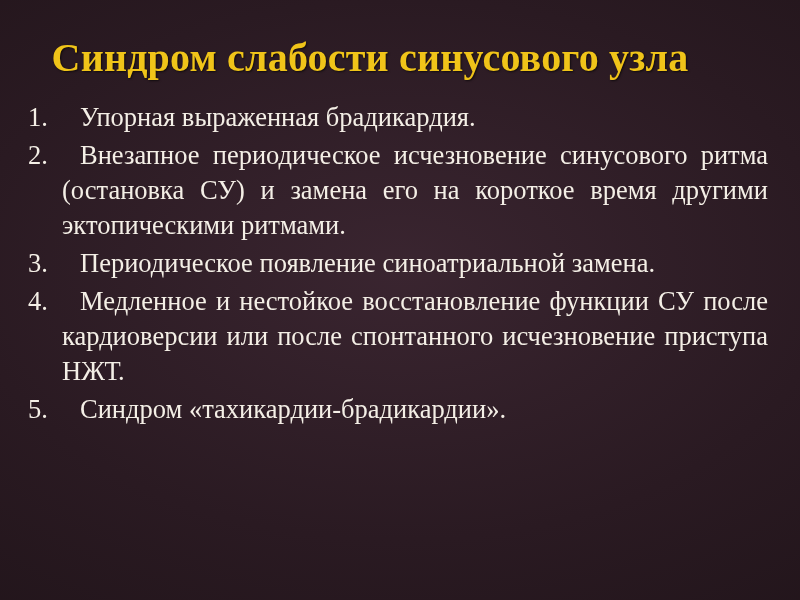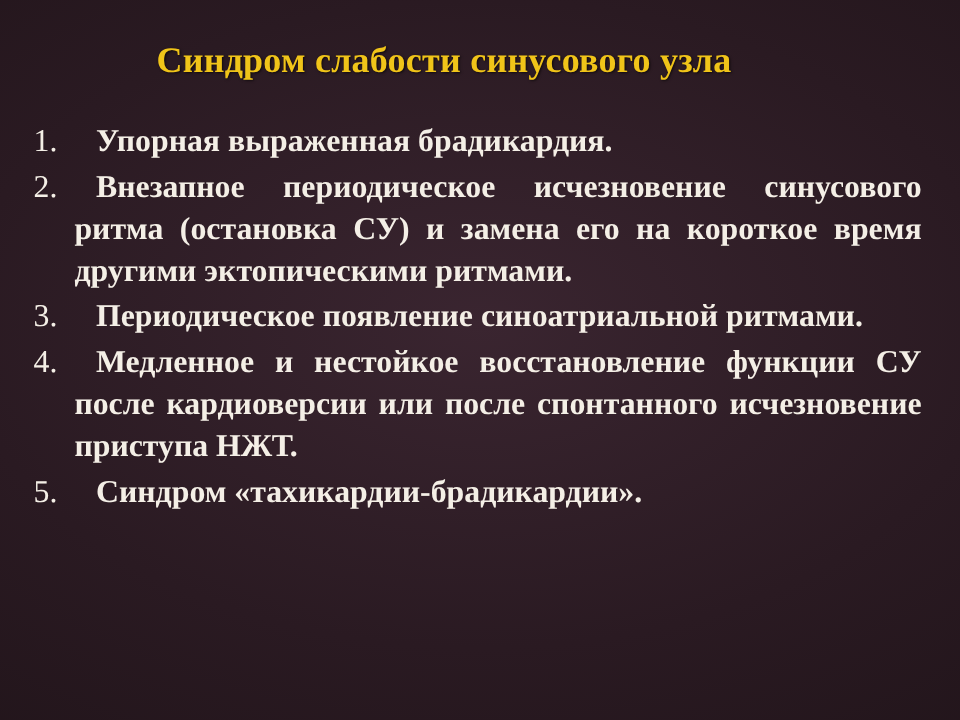--- a/index.html
+++ b/index.html
@@ -20,21 +20,21 @@
     background: radial-gradient(ellipse 120% 100% at 50% 45%, #3a2530 0%, #2a1a22 45%, #1a1014 100%);
     box-sizing: border-box;
   }
   .slide-title {
     position: absolute;
     top: 34px;
     left: 0;
     width: 740px;
     text-align: center;
     color: #f0c419;
-    font-size: 30px;
+    font-size: 40px;
     font-weight: bold;
     font-family: "Liberation Serif", serif;
     letter-spacing: 0.2px;
     text-shadow: 1px 1px 2px rgba(0,0,0,0.6);
   }
   .content {
     position: absolute;
     top: 100px;
     left: 28px;
     width: 746px;
@@ -57,21 +57,20 @@
     flex: 1 1 auto;
     text-align: justify;
     text-justify: inter-word;
     padding-right: 6px;
   }
   .item .txt.nojust {
     text-align: left;
   }
   .item.indent-extra .txt {
     text-indent: 18px;
-    font-weight: bold;
   }
 </style>
 </head>
 <body>
 
 <div class="slide">
 
   <div class="slide-title">Синдром слабости синусового узла</div>
 
   <div class="content">
@@ -81,21 +80,21 @@
       <span class="txt nojust">Упорная выраженная брадикардия.</span>
     </div>
 
     <div class="item indent-extra">
       <span class="num">2.</span>
       <span class="txt">Внезапное периодическое исчезновение синусового ритма (остановка СУ) и замена его на короткое время другими эктопическими ритмами.</span>
     </div>
 
     <div class="item indent-extra">
       <span class="num">3.</span>
-      <span class="txt">Периодическое появление синоатриальной ритмами.</span>
+      <span class="txt">Периодическое появление синоатриальной замена.</span>
     </div>
 
     <div class="item indent-extra">
       <span class="num">4.</span>
       <span class="txt">Медленное и нестойкое восстановление функции СУ после кардиоверсии или после спонтанного исчезновение приступа НЖТ.</span>
     </div>
 
     <div class="item indent-extra">
       <span class="num">5.</span>
       <span class="txt nojust">Синдром «тахикардии-брадикардии».</span>

